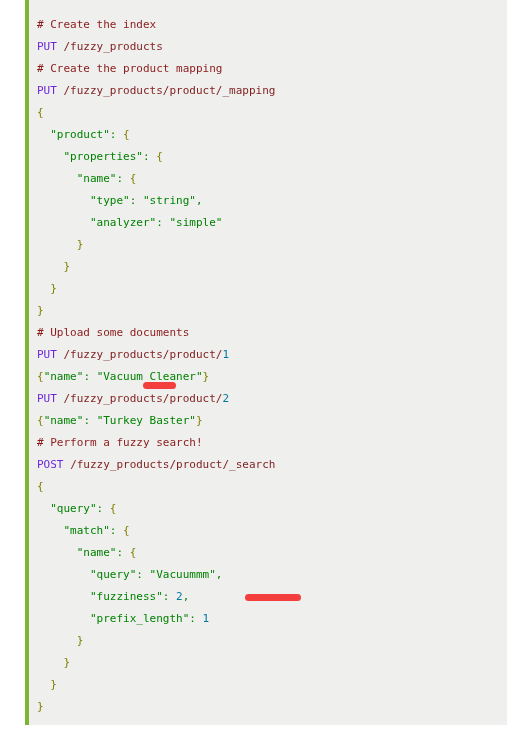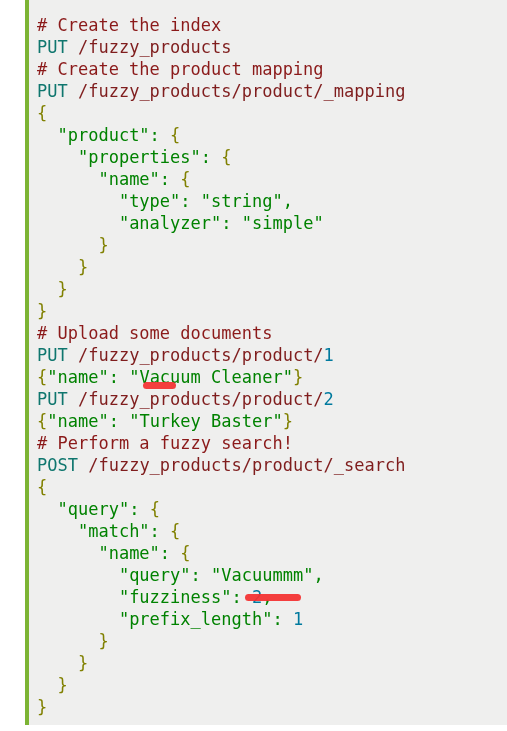--- a/index.html
+++ b/index.html
@@ -37,36 +37,36 @@
   }
 
   .code-scroll {
     padding: 14px 0 0 8px;
   }
 
   pre.code {
     margin: 0;
     padding: 0;
     font-family: "DejaVu Sans Mono", "Liberation Mono", monospace;
-    font-size: 17px;
+    font-size: 11px;
     line-height: 22px;
     white-space: pre;
     letter-spacing: 0px;
     color: #000000;
   }
 
   .ln {
     display: block;
     height: 22px;
     white-space: pre;
   }
 
   
   .c  { color: #8b1a1a; }            
-  .kw { color: #0f766e; }            
+  .kw { color: #6d28d9; }            
   .pa { color: #7f1d1d; }            
   .st { color: #008200; }            
   .nu { color: #007a9e; }            
   .br { color: #808000; }            
 
   
   .mark {
     position: absolute;
     background: #f43030;
     border-radius: 4px;

